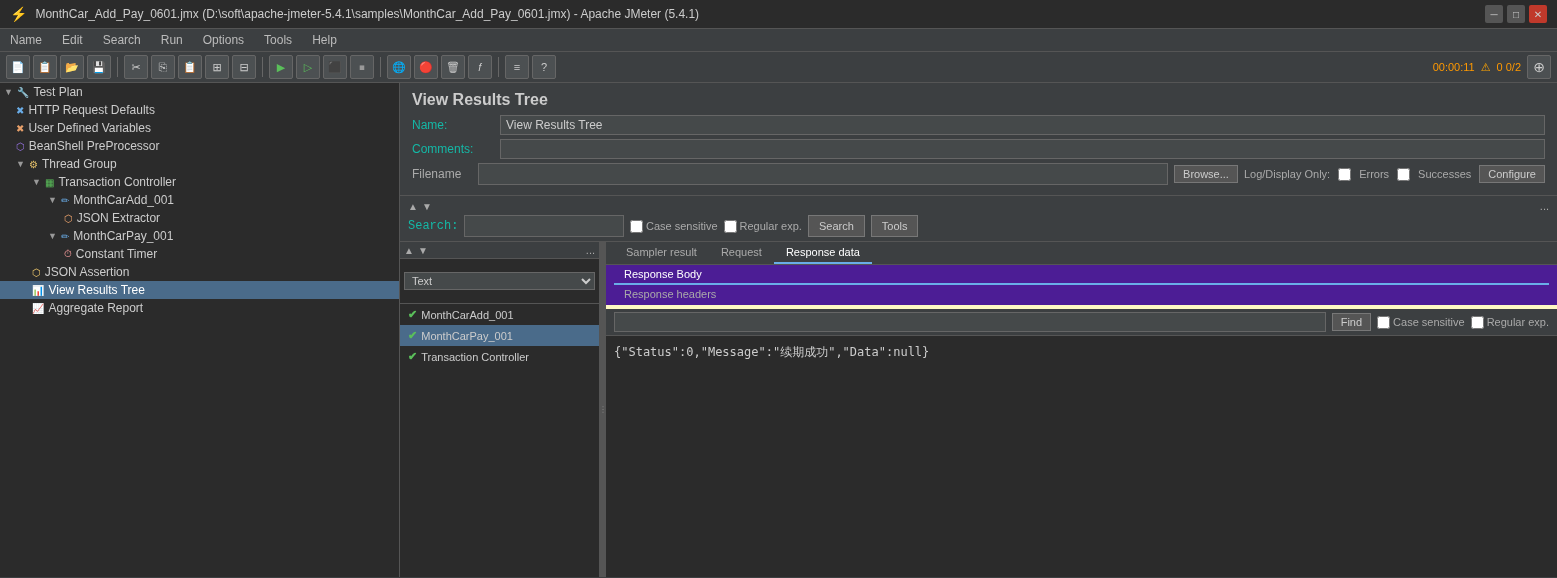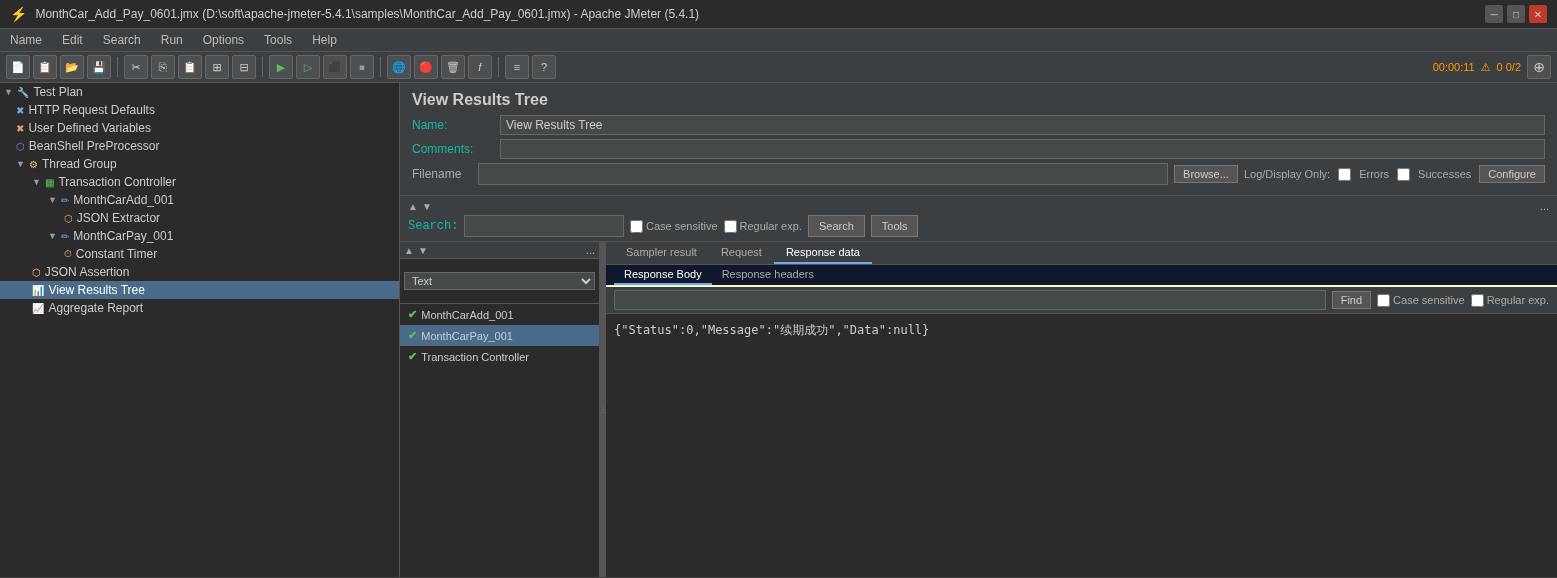--- a/index.html
+++ b/index.html
@@ -247,23 +247,24 @@
       color: #aaa;
       font-size: 11px;
       border-bottom: 2px solid transparent;
     }
     .resp-tab.active {
       color: #fff;
       border-bottom: 2px solid #6aade8;
     }
     .response-subtabs {
       display: flex;
-      background: #0f172a;
-      border-bottom: 2px solid #fef9c3;
+      background: #4c1d95;
+      border-bottom: 4px solid #fef9c3;
       padding: 0 8px;
+      flex-direction: column;
     }
     .resp-subtab {
       padding: 3px 10px;
       cursor: pointer;
       color: #aaa;
       font-size: 11px;
       border-bottom: 2px solid transparent;
     }
     .resp-subtab.active {
       color: #fff;

